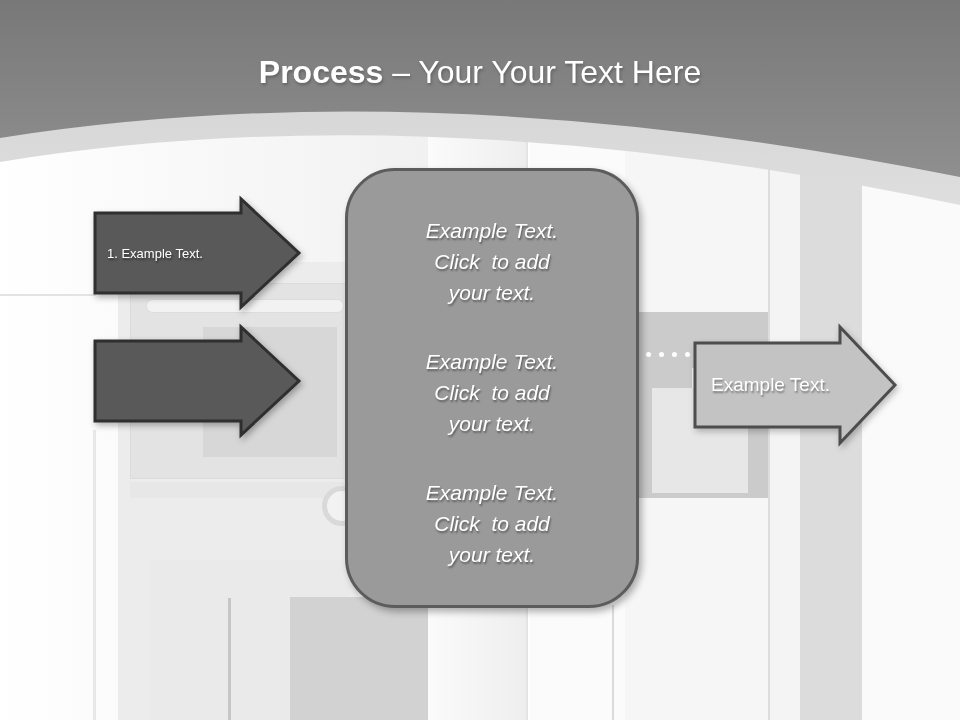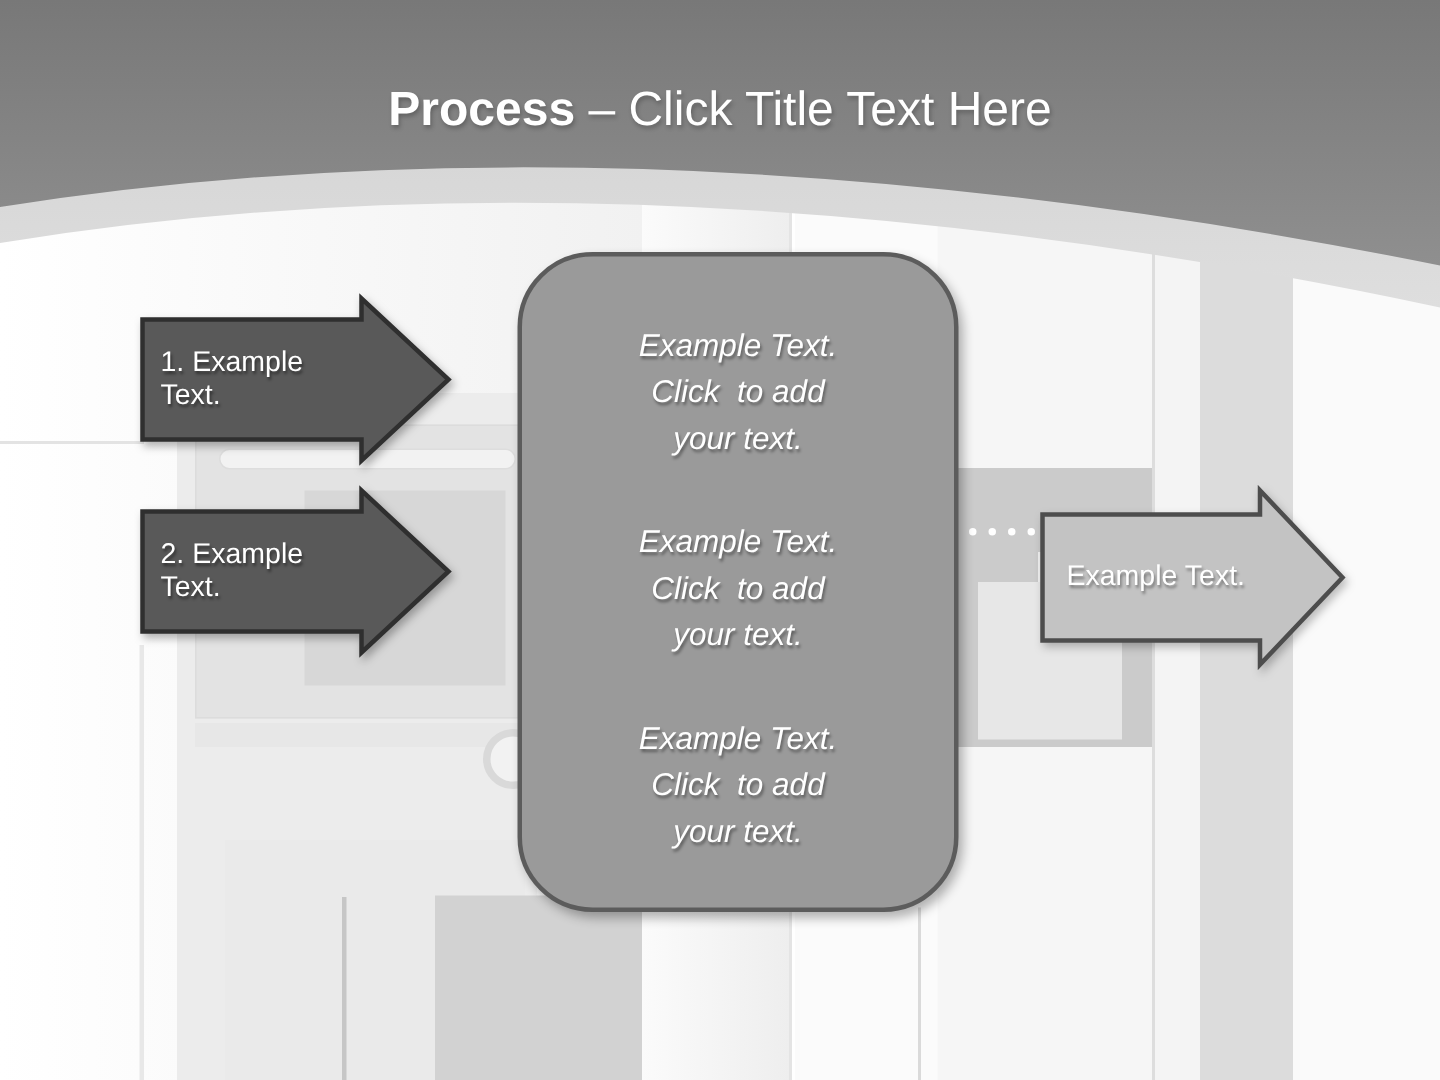--- a/index.html
+++ b/index.html
@@ -40,21 +40,21 @@
   .slide-title { position:absolute; left:0; top:54px; width:960px; text-align:center;
                  color:#ffffff; font-size:32px; letter-spacing:0px;
                  text-shadow:1px 2px 3px rgba(0,0,0,0.25); }
   .slide-title .t-bold { font-weight:700; }
   .slide-title .t-rest { font-weight:400; white-space:pre; }
 
   
   .arrow { position:absolute; width:210px; height:114px; }
   .arrow svg { position:absolute; inset:0; overflow:visible; filter:drop-shadow(2px 3px 3px rgba(0,0,0,0.30)); }
   .arrow .arrow-label { position:absolute; left:14px; top:17px; width:134px; height:80px;
-                        display:flex; align-items:center; color:#ffffff; font-size:19px;
+                        display:flex; align-items:center; color:#ffffff; font-size:13px;
                         text-shadow:1px 2px 2px rgba(0,0,0,0.45); }
   .arrow-1 { left:93px; top:196px; }
   .arrow-2 { left:93px; top:324px; }
   .arrow-3 { left:93px; top:448px; }
 
   
   .arrow-right { position:absolute; left:693px; top:325px; width:206px; height:120px; }
   .arrow-right svg { position:absolute; inset:0; overflow:visible; filter:drop-shadow(2px 3px 3px rgba(0,0,0,0.25)); }
   .arrow-right .arrow-label { position:absolute; left:8px; top:18px; width:139px; height:84px;
                               display:flex; align-items:center; justify-content:center;
@@ -114,35 +114,34 @@
       <linearGradient id="bandGrad" x1="0" y1="0" x2="0" y2="1">
         <stop offset="0" stop-color="#cfcfcf"></stop>
         <stop offset="1" stop-color="#dedede"></stop>
       </linearGradient>
     </defs>
     <path d="M0,0 H960 V205 Q430,92 0,162 Z" fill="url(#bandGrad)"></path>
     <path d="M0,0 H960 V177 Q430,70 0,138 Z" fill="url(#hdrGrad)"></path>
   </svg>
 
   <div class="slide-title">
-    <span class="t-bold">Process</span><span class="t-rest"> – Click Title Text Here</span>
+    <span class="t-bold">Process</span><span class="t-rest"> – Your Your Text Here</span>
   </div>
 
   <div class="arrow arrow-1">
     <svg viewBox="0 0 210 114">
       <polygon points="2,17 148,17 148,3 206,57 148,111 148,97 2,97" fill="#595959" stroke="#2f2f2f" stroke-width="3"></polygon>
     </svg>
     <span class="arrow-label">1. Example Text.</span>
   </div>
 
   <div class="arrow arrow-2">
     <svg viewBox="0 0 210 114">
       <polygon points="2,17 148,17 148,3 206,57 148,111 148,97 2,97" fill="#595959" stroke="#2f2f2f" stroke-width="3"></polygon>
     </svg>
-    <span class="arrow-label">2. Example Text.</span>
   </div>
 
 
   <div class="center-panel">
     <div class="panel-block">
       <span class="panel-line">Example Text.</span>
       <span class="panel-line">Click  to add</span>
       <span class="panel-line">your text.</span>
     </div>
     <div class="panel-block">

